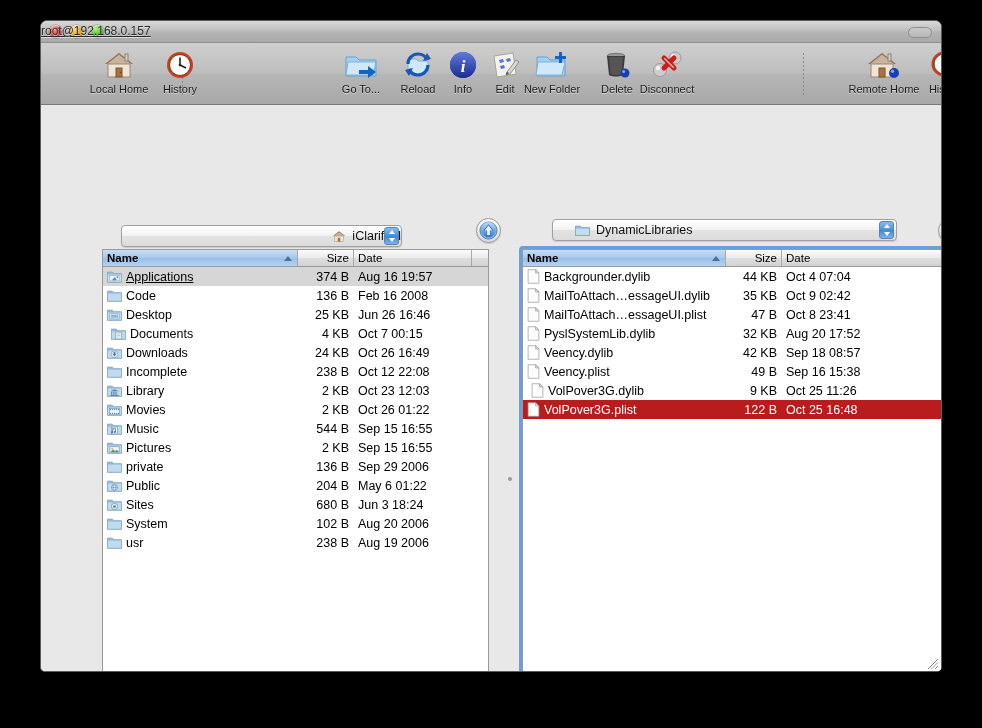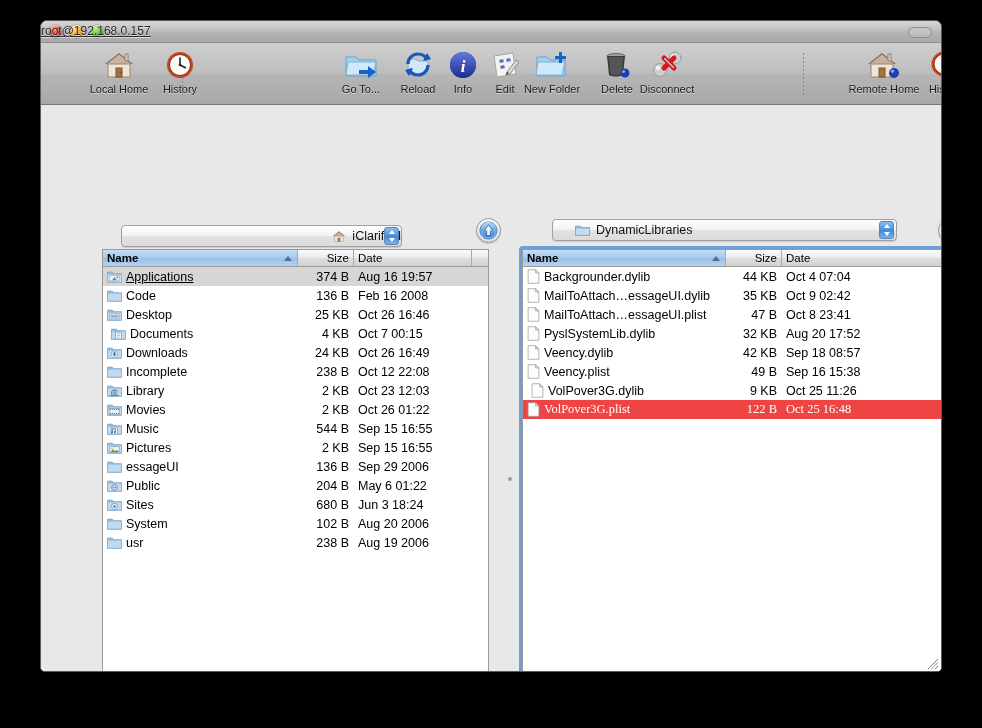--- a/index.html
+++ b/index.html
@@ -211,21 +211,21 @@
 
   .rows { position: absolute; left:0; right:0; top:17px; bottom:0; overflow:hidden; }
   .row {
     display: flex; align-items: center;
     height: 19px;
     font-size: 12.5px;
     color: #000;
     cursor: default;
   }
   .row.sel-inactive { background: #d6d6d6; }
-  .row.sel-active { background: #ef4444; color: #fff; font-family: Liberation Serif, serif; }
+  .row.sel-active { background: #b91c1c; color: #fff; }
   .c-name { display: flex; align-items: center; overflow: hidden; white-space: nowrap; padding-left: 4px; box-sizing: border-box; }
   .c-size { text-align: right; padding-right: 5px; box-sizing: border-box; white-space: nowrap; }
   .c-date { padding-left: 4px; box-sizing: border-box; white-space: nowrap; overflow: hidden; }
   .name-txt { margin-left: 4px; }
 
   
   .splitter {
     position: absolute;
     left: 463px; top: 144px;
     width: 12px; height: 464px;
@@ -535,21 +535,21 @@
                     <svg width="15" height="13" viewBox="0 0 18 15">
                       <path d="M0.6 2.2 h5.8 l1.7 1.9 h9.3 v10.3 h-16.8 Z" fill="#9cc2e2" stroke="#6b93b5" stroke-width="0.7"></path>
                       <path d="M0.6 4.6 h16.8 v9.8 h-16.8 Z" fill="#c2daee" stroke="#7ba4c4" stroke-width="0.7"></path>
                       <rect x="3.2" y="6.6" width="11.6" height="6.2" rx="0.6" fill="#e9f2f9" stroke="#6f93b0" stroke-width="0.7"></rect>
                       <rect x="4.6" y="8" width="8.8" height="3.4" fill="#8fb5d6"></rect>
                     </svg>
                   </span>
                   <span class="name-txt">Desktop</span>
                 </div>
                 <div class="c-size" style="width: 56px;">25 KB</div>
-                <div class="c-date" style="width: 118px;">Oct 26 16:46</div>
+                <div class="c-date" style="width: 118px;">Jun 26 16:46</div>
               </div>
               <div class="row">
                 <div class="c-name" style="width: 195px; padding-left: 8px;">
                   <span style="display: flex;">
                     <svg width="15" height="13" viewBox="0 0 18 15">
                       <path d="M0.6 2.2 h5.8 l1.7 1.9 h9.3 v10.3 h-16.8 Z" fill="#9cc2e2" stroke="#6b93b5" stroke-width="0.7"></path>
                       <path d="M0.6 4.6 h16.8 v9.8 h-16.8 Z" fill="#c2daee" stroke="#7ba4c4" stroke-width="0.7"></path>
                       <rect x="5.6" y="5.8" width="6.8" height="8.2" fill="#f4f9fd" stroke="#6f93b0" stroke-width="0.7"></rect>
                       <g stroke="#89aac6" stroke-width="0.7">
                         <line x1="6.8" y1="8" x2="11.2" y2="8"></line>
@@ -669,21 +669,21 @@
                 <div class="c-date" style="width: 118px;">Sep 15 16:55</div>
               </div>
               <div class="row">
                 <div class="c-name" style="width: 195px;">
                   <span style="display: flex;">
                     <svg width="15" height="13" viewBox="0 0 18 15">
                       <path d="M0.6 2.2 h5.8 l1.7 1.9 h9.3 v10.3 h-16.8 Z" fill="#9cc2e2" stroke="#6b93b5" stroke-width="0.7"></path>
                       <path d="M0.6 4.6 h16.8 v9.8 h-16.8 Z" fill="#c2daee" stroke="#7ba4c4" stroke-width="0.7"></path>
                     </svg>
                   </span>
-                  <span class="name-txt">essageUI</span>
+                  <span class="name-txt">private</span>
                 </div>
                 <div class="c-size" style="width: 56px;">136 B</div>
                 <div class="c-date" style="width: 118px;">Sep 29 2006</div>
               </div>
               <div class="row">
                 <div class="c-name" style="width: 195px;">
                   <span style="display: flex;">
                     <svg width="15" height="13" viewBox="0 0 18 15">
                       <path d="M0.6 2.2 h5.8 l1.7 1.9 h9.3 v10.3 h-16.8 Z" fill="#9cc2e2" stroke="#6b93b5" stroke-width="0.7"></path>
                       <path d="M0.6 4.6 h16.8 v9.8 h-16.8 Z" fill="#c2daee" stroke="#7ba4c4" stroke-width="0.7"></path>

